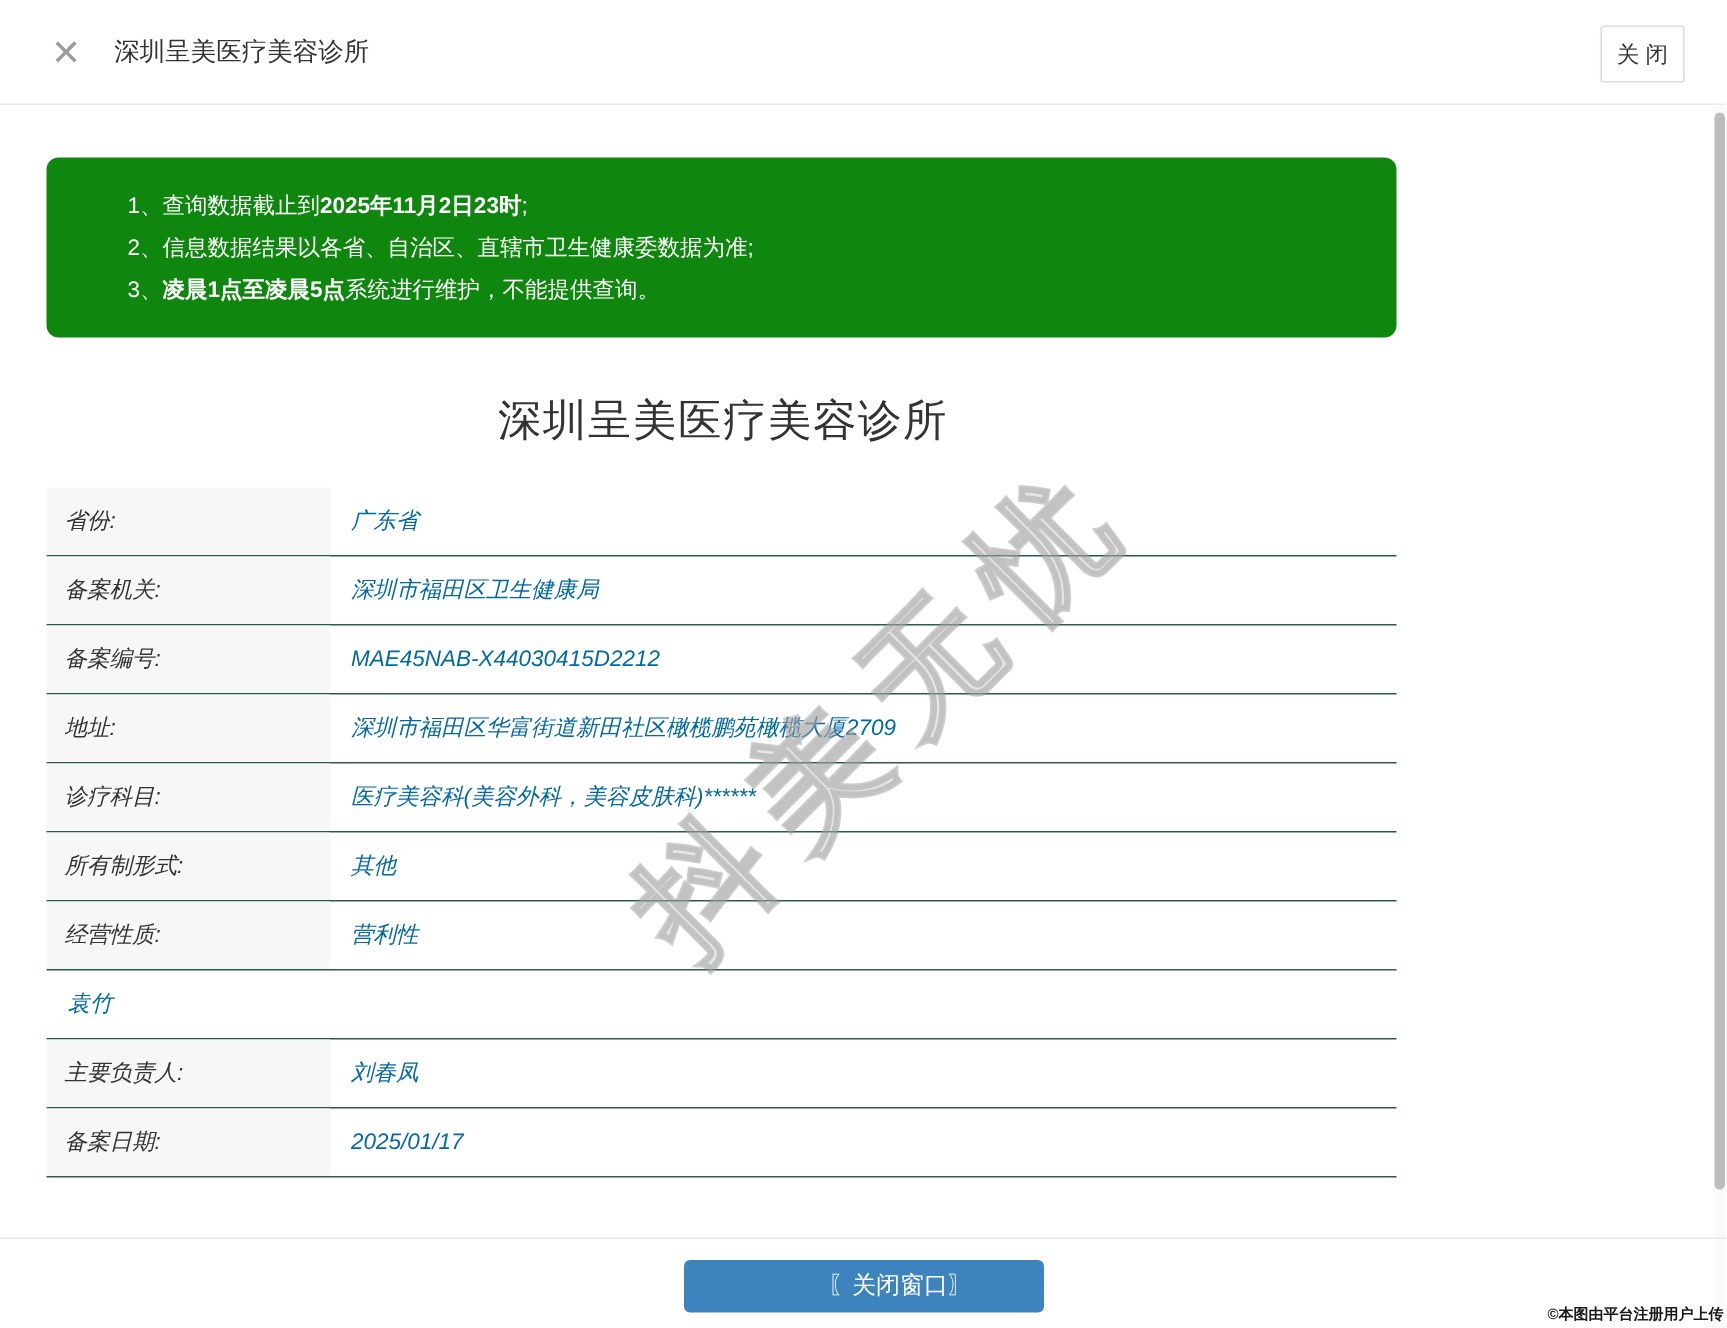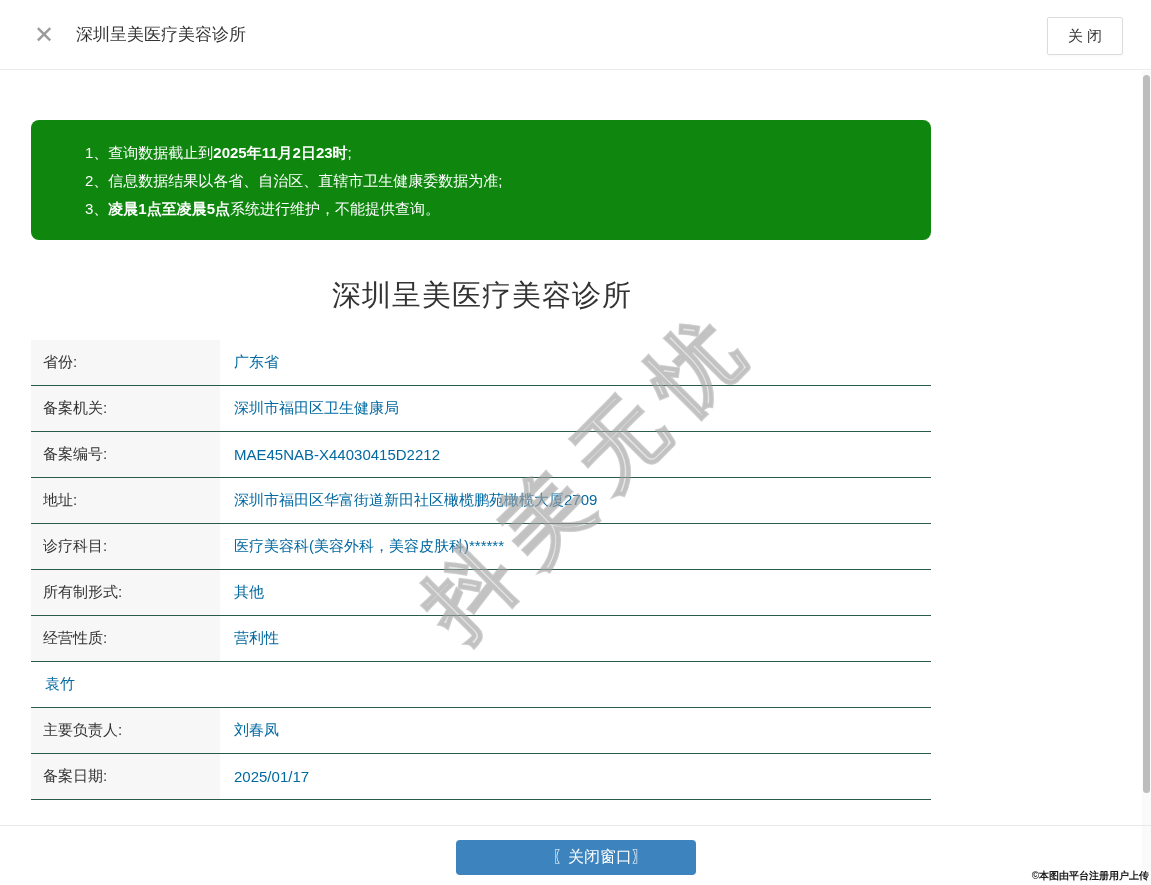--- a/index.html
+++ b/index.html
@@ -25,21 +25,21 @@
     font-size: 24px; color: #9b9b9b;
     line-height: 1; cursor: pointer;
     font-family: "DejaVu Sans", sans-serif;
   }
   .topbar-title {
     margin-left: 22px;
     font-size: 17px; color: #333;
   }
   .topbar-close-btn {
     position: absolute; right: 28px; top: 17px;
-    width: 76px; height: 38px;
+    width: 56px; height: 38px;
     background: #fff;
     border: 1px solid #dcdcdc;
     border-radius: 2px;
     font-size: 15px; color: #333;
     font-family: inherit;
     cursor: pointer;
     box-shadow: 0 1px 2px rgba(0,0,0,0.03);
   }
 
   
@@ -50,21 +50,21 @@
   }
   .scrollbar-thumb {
     position: absolute; right: 1px; top: 4px;
     width: 7px; height: 718px;
     background: #bdbdbd;
     border-radius: 4px;
   }
 
   
   .content {
-    position: absolute; left: 0; top: 86px;
+    position: absolute; left: 0; top: 71px;
     width: 964px;
   }
 
   .notice-box {
     margin: 34px 33px 0 31px;
     background: #0f870f;
     border-radius: 8px;
     padding: 19px 20px 17px 54px;
     color: #ffffff;
     font-size: 15px;
@@ -77,20 +77,21 @@
     text-align: center;
     font-size: 29px;
     font-weight: 500;
     color: #333;
     letter-spacing: 1px;
   }
 
   
   .info-table {
     margin: 24px 33px 0 31px;
+    font-style: italic;
   }
   .info-row {
     display: flex;
     height: 46px;
     border-bottom: 1px solid #2a5a4c;
     align-items: stretch;
   }
   .info-label {
     width: 189px;
     background: #f7f7f7;

